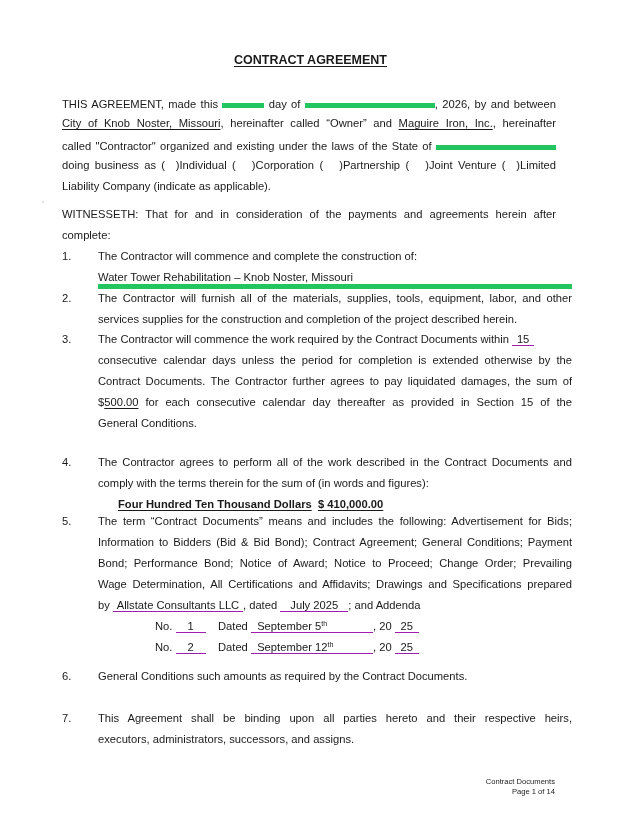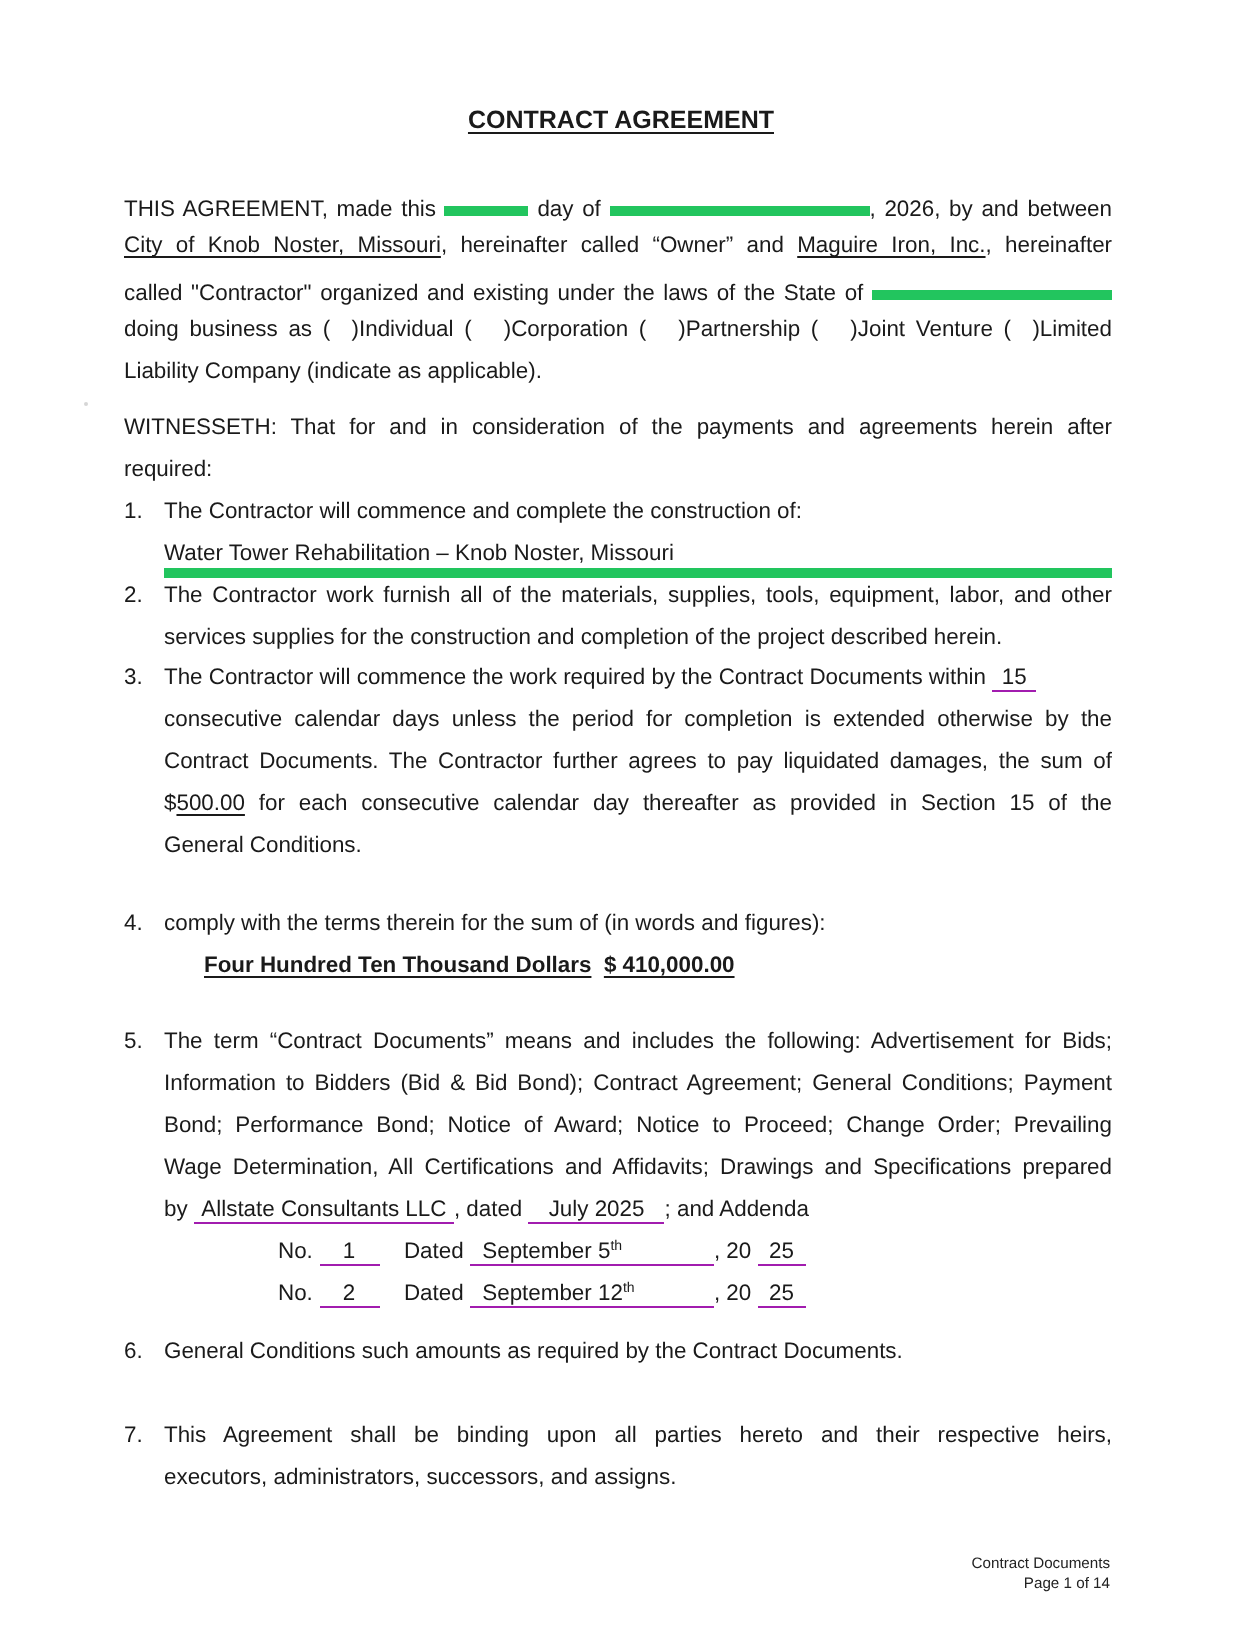--- a/index.html
+++ b/index.html
@@ -10,21 +10,21 @@
            font-weight: bold; font-size: 12.5px; }
   .title span { text-decoration: underline; text-underline-offset: 2px; }
   .para { position: absolute; left: 62px; width: 494px; font-size: 11.2px; line-height: 21px;
           text-align: justify; }
   .line { display: block; white-space: nowrap; height: 21px; }
   .just { text-align: justify; text-align-last: justify; white-space: normal; height: 21px; overflow: hidden; }
   .u { text-decoration: underline; text-underline-offset: 2px; }
   .blank { display: inline-block; border-bottom: 5px solid #22c55e; height: 11px; vertical-align: baseline; }
   .item { position: absolute; left: 62px; width: 494px; font-size: 11.2px; line-height: 21px; }
   .num { position: absolute; left: 0; top: 0; width: 18px; }
-  .body { position: absolute; left: 20px; width: 474px; }
+  .body { position: absolute; left: 36px; width: 474px; }
   .fill { display: inline-block; border-bottom: 1px solid #a21caf; text-align: center; line-height: 12px; }
   .bold { font-weight: bold; }
   sup { font-size: 7px; vertical-align: 4px; line-height: 0; }
   .footer { position: absolute; right: 59px; top: 777px; font-size: 7.6px; line-height: 10px; text-align: right; color: #222; }
   .speck { position: absolute; left: 42px; top: 201px; width: 2px; height: 2px; background: #d6d6d6; border-radius: 1px; }
 </style>
 </head>
 <body>
 
 <div class="page">
@@ -55,53 +55,54 @@
       (&nbsp;&nbsp;&nbsp;)<span>Joint Venture</span>
       (&nbsp;&nbsp;)<span>Limited</span>
     </span>
     <span class="line">Liability Company  (indicate as applicable).</span>
   </div>
 
   <div class="speck"></div>
 
   <div class="para" style="top:204px;">
     <span class="line just">WITNESSETH:  That for and in consideration of the payments and agreements herein after</span>
-    <span class="line">required:</span>
+    <span class="line">complete:</span>
   </div>
 
   <div class="item" style="top:246px;">
     <span class="num">1.</span>
     <div class="body">
       <span class="line">The Contractor will commence and complete the construction of:</span>
       <span class="line"><span class="blank" style="width:474px; height:auto; line-height:13px;">Water Tower Rehabilitation – Knob Noster, Missouri</span></span>
     </div>
   </div>
 
   <div class="item" style="top:288px;">
     <span class="num">2.</span>
     <div class="body">
-      <span class="line just">The Contractor work furnish all of the materials, supplies, tools, equipment, labor, and other</span>
+      <span class="line just">The Contractor will furnish all of the materials, supplies, tools, equipment, labor, and other</span>
       <span class="line">services supplies for the construction and completion of the project described herein.</span>
     </div>
   </div>
 
   <div class="item" style="top:329px;">
     <span class="num">3.</span>
     <div class="body">
       <span class="line"><span>The Contractor will commence the work required by the Contract Documents within</span> <span class="fill" style="width:22px;">15</span></span>
       <span class="line just">consecutive calendar days unless the period for completion is extended otherwise by the</span>
       <span class="line just">Contract Documents.  The Contractor further agrees to pay liquidated damages, the sum of</span>
       <span class="line just"><span>$</span><span class="u">500.00</span> <span>for each consecutive calendar day thereafter as provided in Section 15 of the</span></span>
       <span class="line">General Conditions.</span>
     </div>
   </div>
 
   <div class="item" style="top:452px;">
     <span class="num">4.</span>
     <div class="body">
+      <span class="line just">The Contractor agrees to perform all of the work described in the Contract Documents and</span>
       <span class="line">comply with the terms therein for the sum of (in words and figures):</span>
       <span class="line bold" style="padding-left:20px;"><span class="u">Four Hundred Ten Thousand Dollars</span>&nbsp;&nbsp;<span class="u">$  410,000.00</span></span>
     </div>
   </div>
 
   <div class="item" style="top:511px;">
     <span class="num">5.</span>
     <div class="body">
       <span class="line just">The term “Contract Documents” means and includes the following: Advertisement for Bids;</span>
       <span class="line just">Information to Bidders (Bid &amp; Bid Bond); Contract Agreement; General Conditions; Payment</span>

